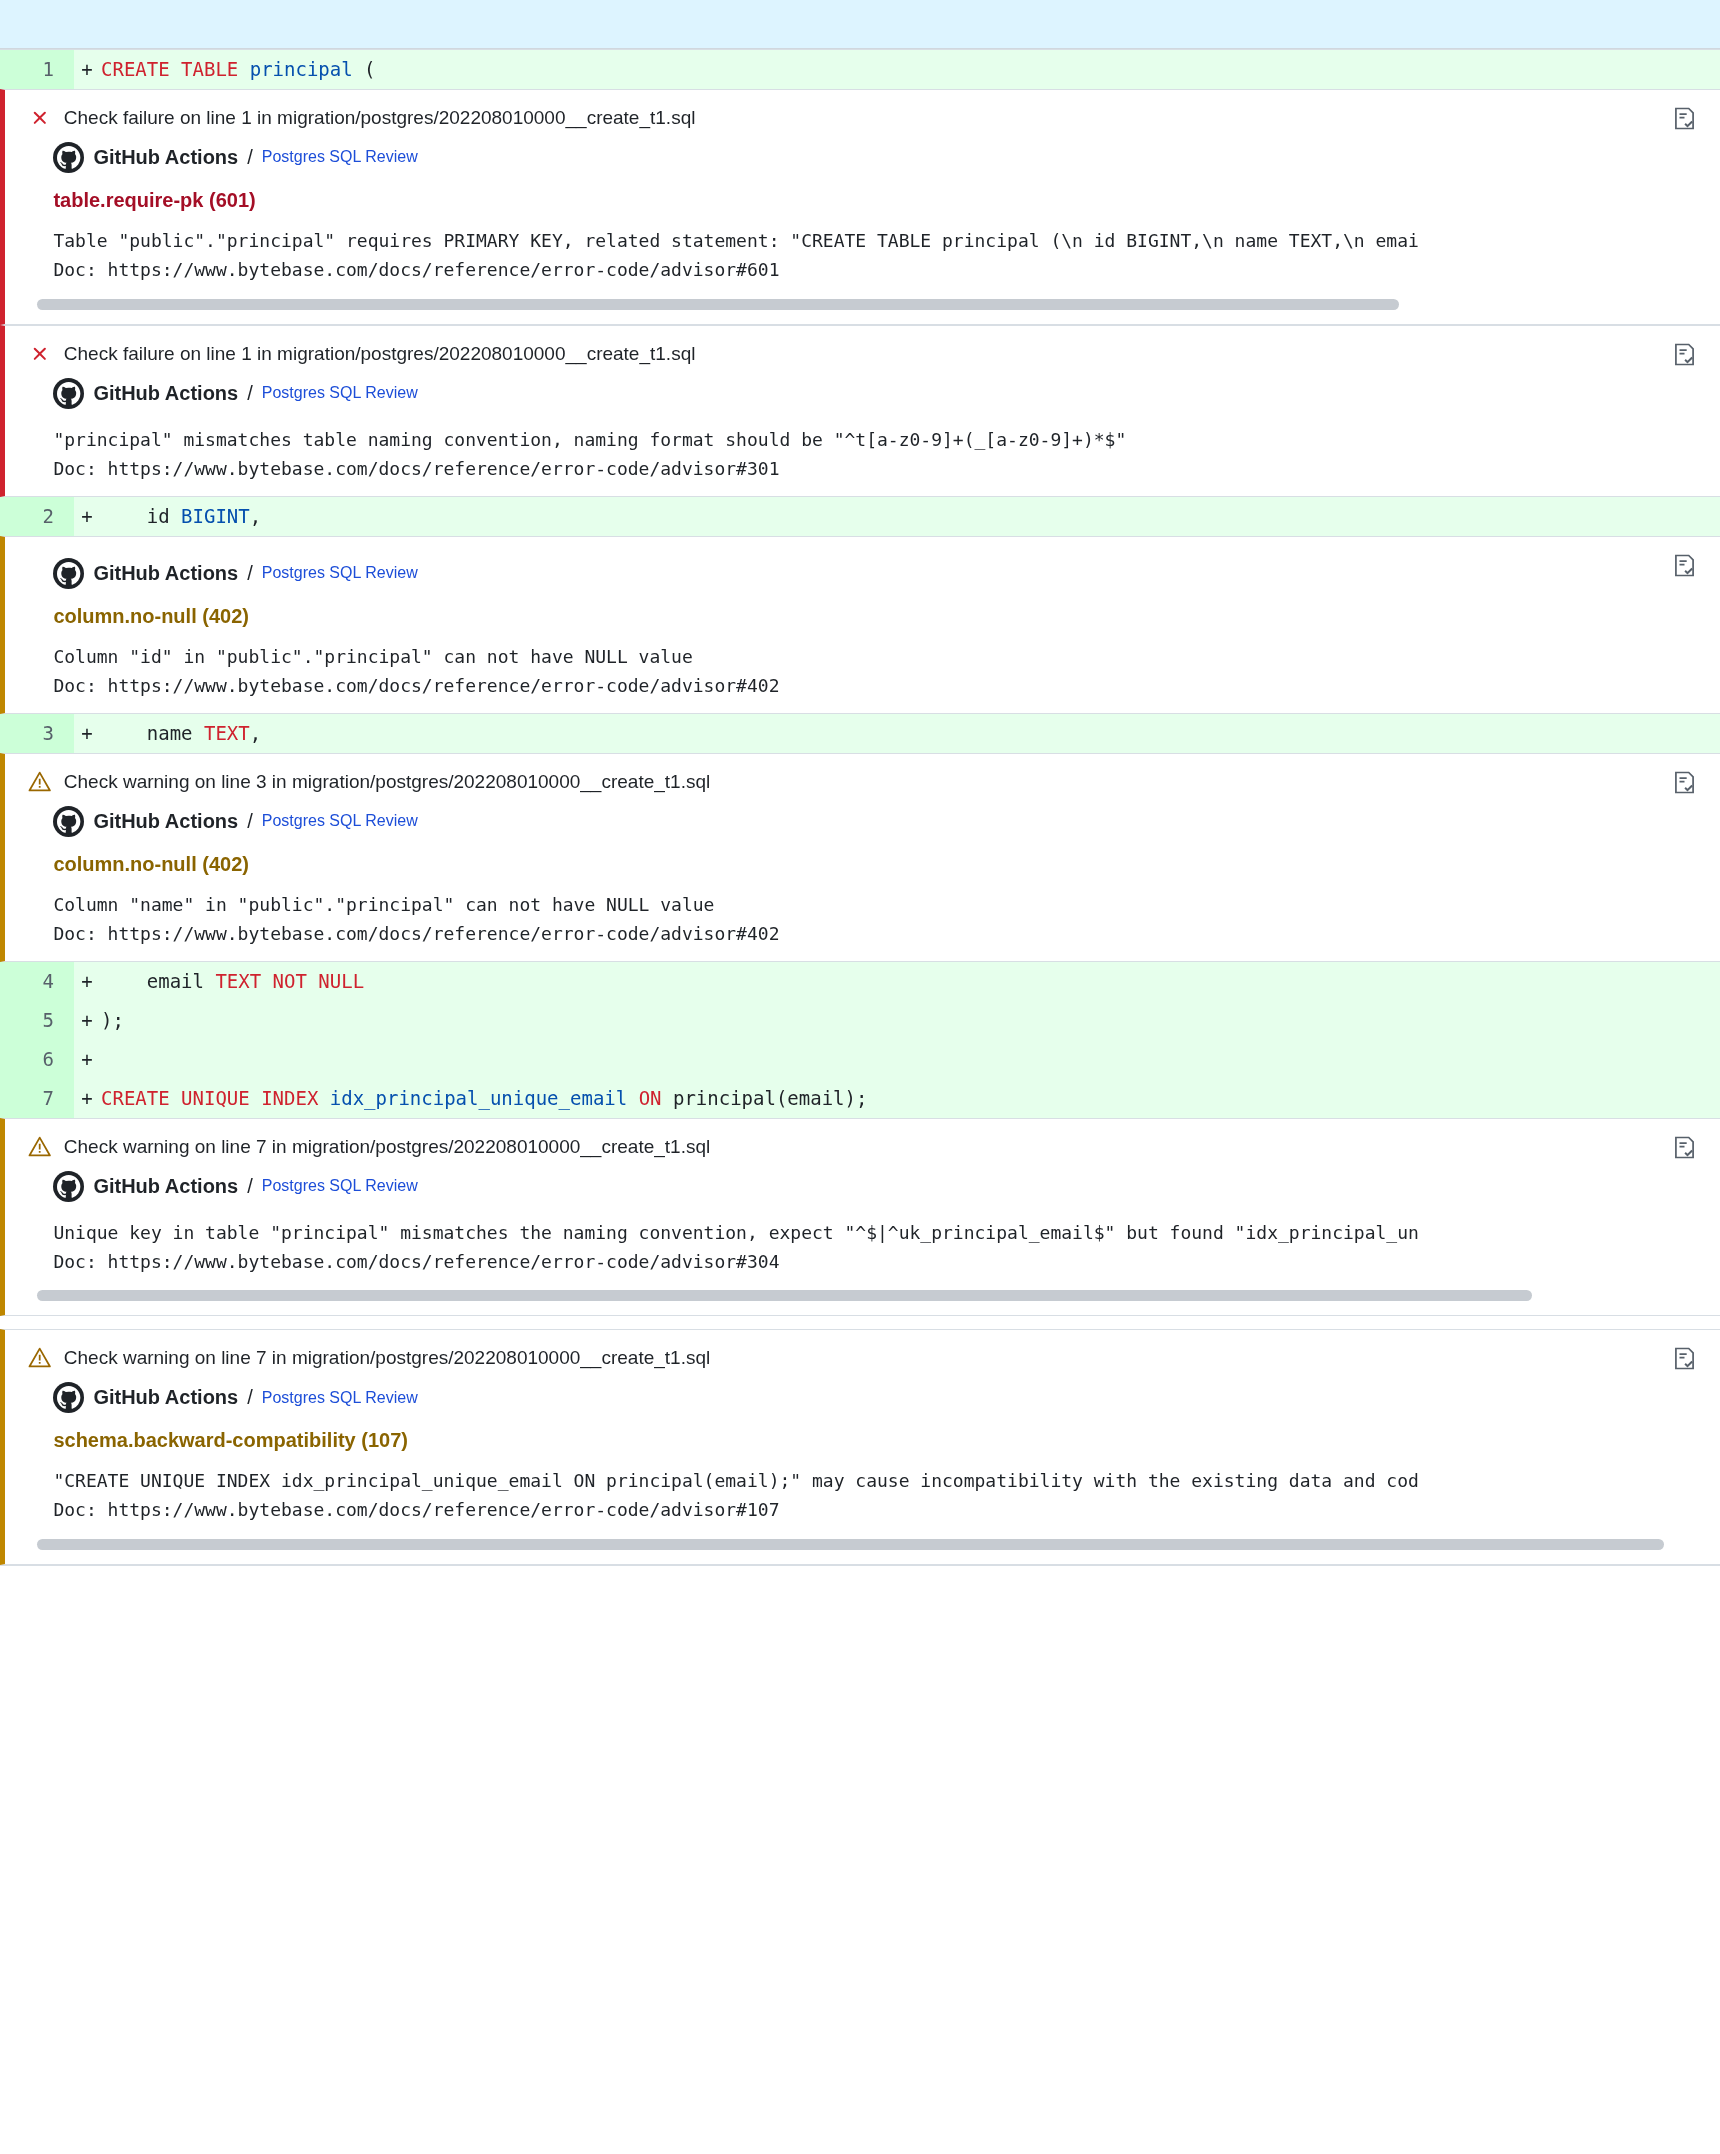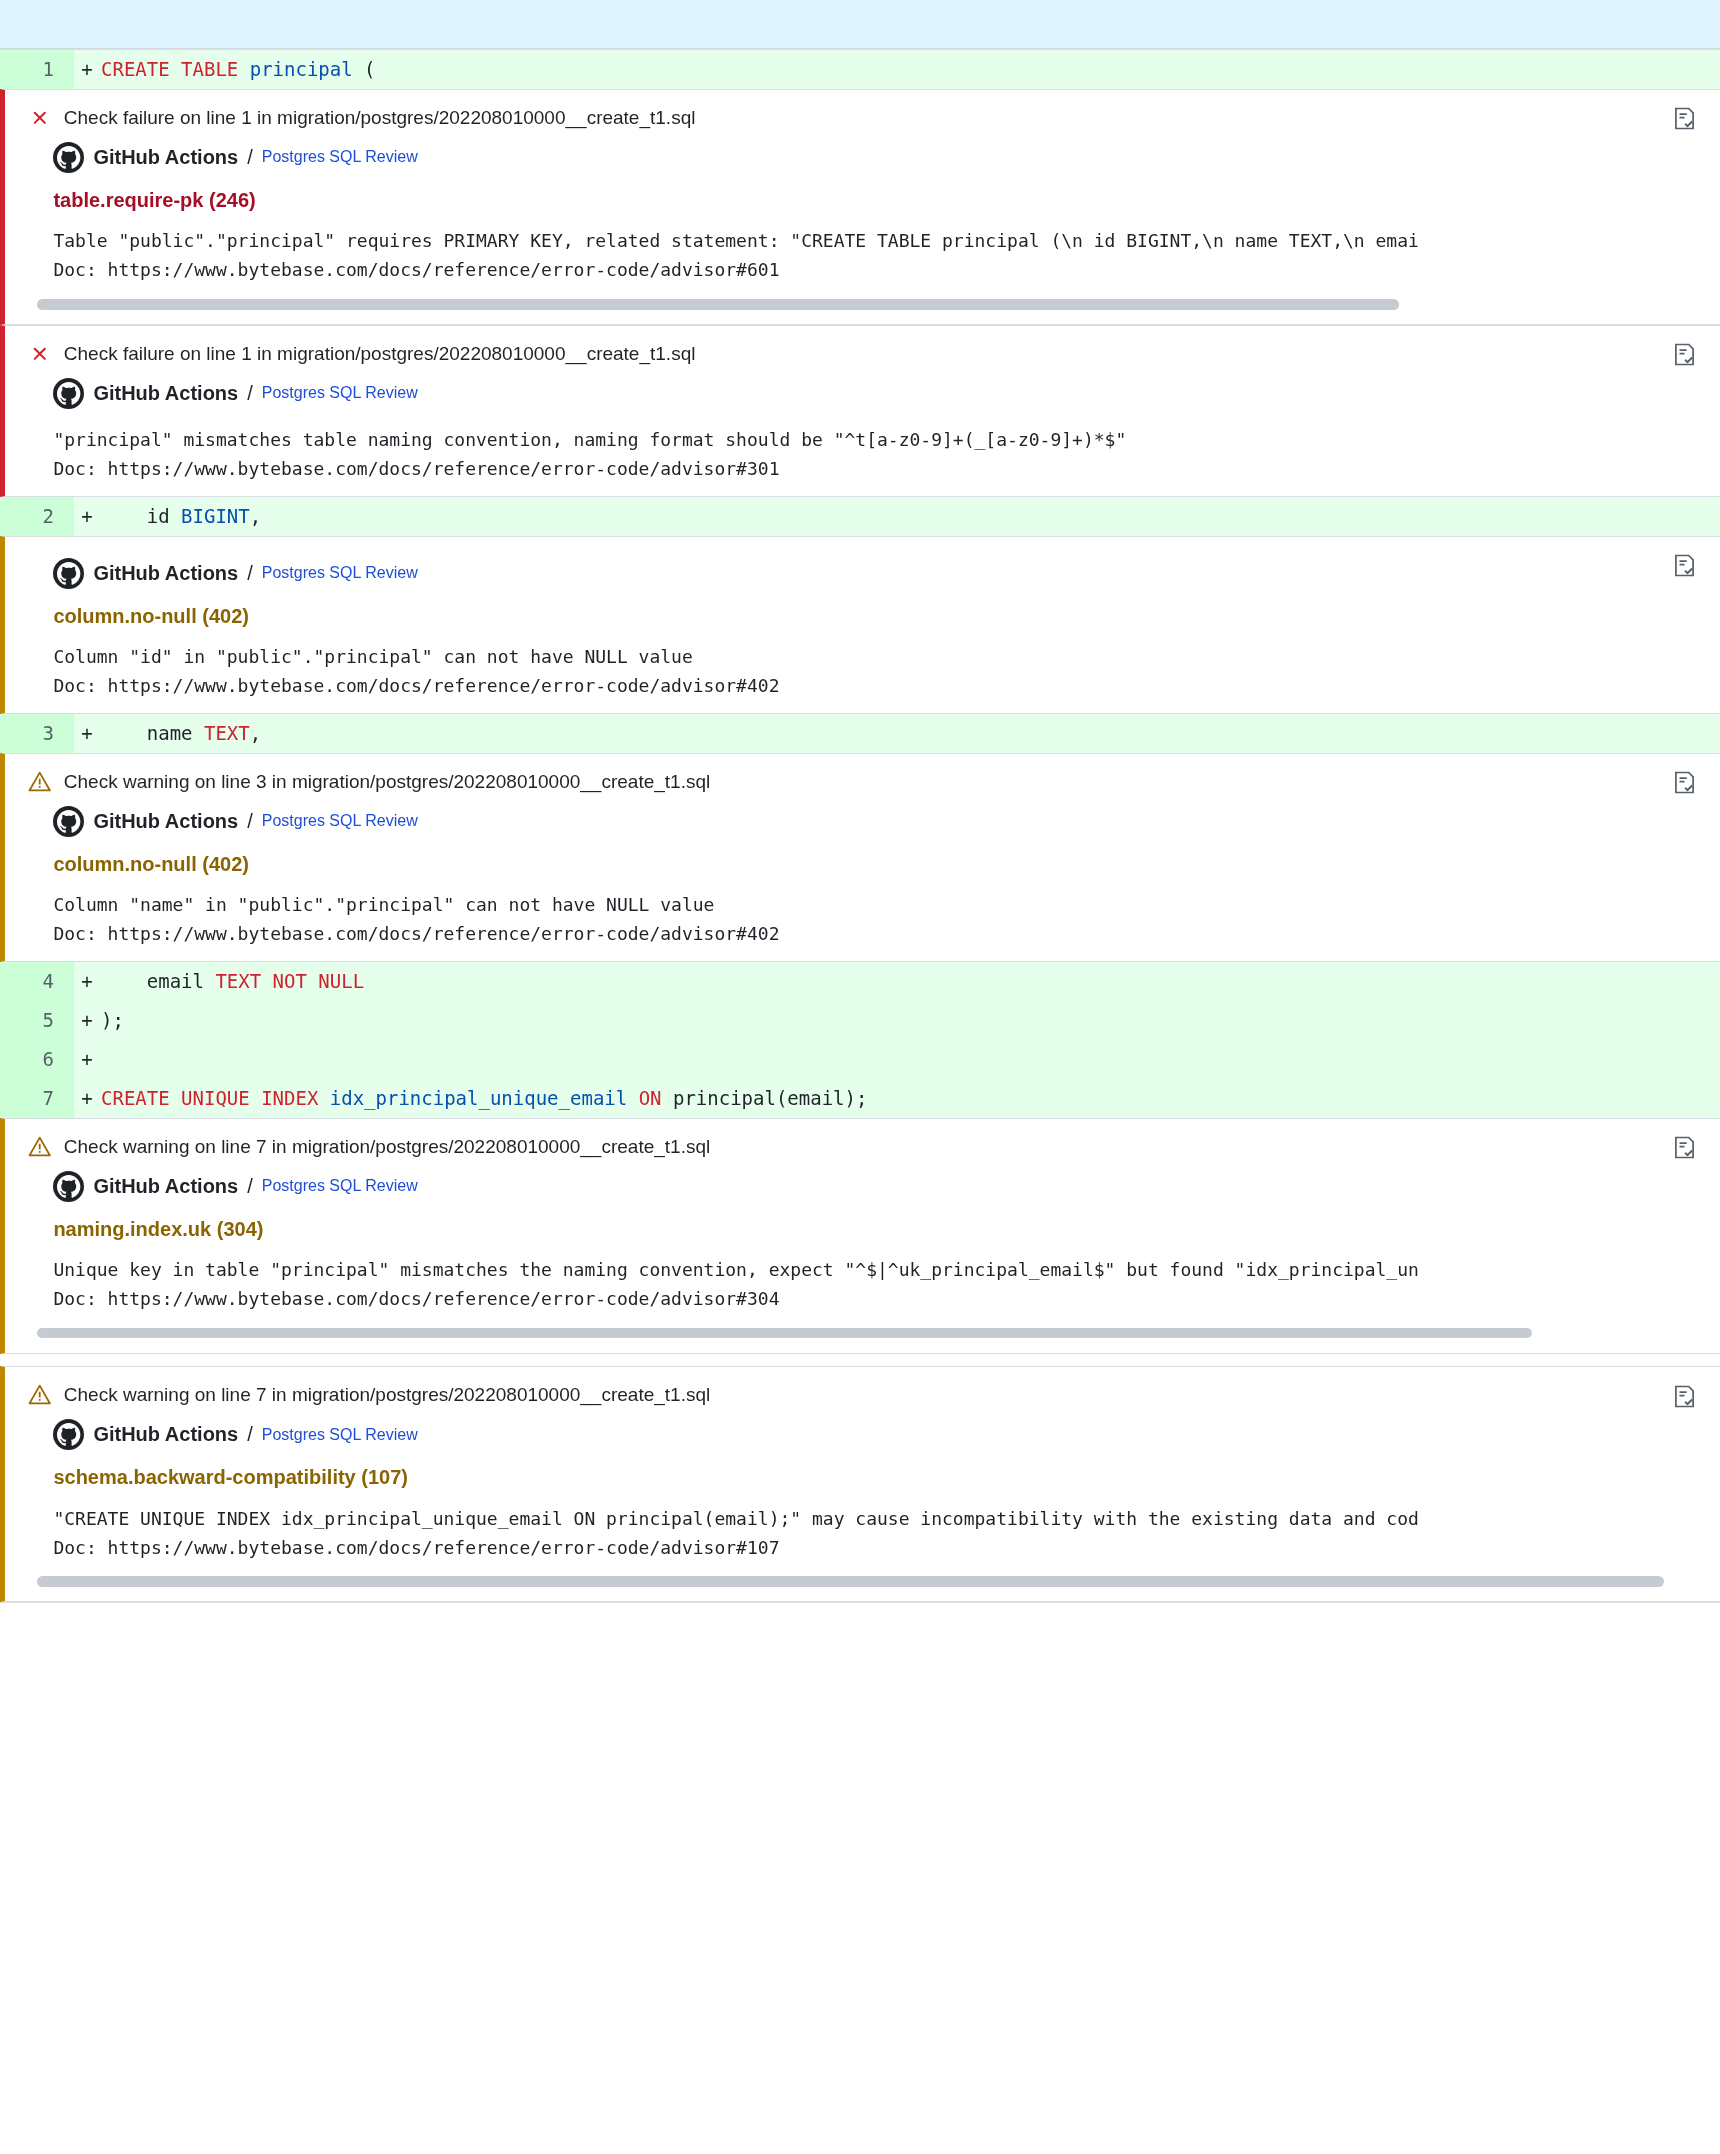--- a/index.html
+++ b/index.html
@@ -187,21 +187,21 @@
         <div class="ann-actor">
           <span class="actor-avatar">
             <svg width="23.4" height="23.4" viewBox="0 0 16 16" aria-hidden="true">
               <path fill="#ffffff" d="M8 0C3.58 0 0 3.58 0 8c0 3.54 2.29 6.53 5.47 7.59.4.07.55-.17.55-.38 0-.19-.01-.82-.01-1.49-2.01.37-2.53-.49-2.69-.94-.09-.23-.48-.94-.82-1.13-.28-.15-.68-.52-.01-.53.63-.01 1.08.58 1.23.82.72 1.21 1.87.87 2.33.66.07-.52.28-.87.51-1.07-1.78-.2-3.64-.89-3.64-3.95 0-.87.31-1.59.82-2.15-.08-.2-.36-1.02.08-2.12 0 0 .67-.21 2.2.82a7.4 7.4 0 0 1 2-.27c.68 0 1.36.09 2 .27 1.53-1.04 2.2-.82 2.2-.82.44 1.1.16 1.92.08 2.12.51.56.82 1.27.82 2.15 0 3.07-1.87 3.75-3.65 3.95.29.25.54.73.54 1.48 0 1.07-.01 1.93-.01 2.2 0 .21.15.46.55.38A8.01 8.01 0 0 0 16 8c0-4.42-3.58-8-8-8Z"></path>
             </svg>
           </span>
           <span class="actor-name">GitHub Actions</span>
           <span class="actor-sep">/</span>
           <span class="actor-check">Postgres SQL Review</span>
         </div>
-        <div class="rule-title error">table.require-pk (246)</div>
+        <div class="rule-title error">table.require-pk (601)</div>
         <div class="ann-body">Table "public"."principal" requires PRIMARY KEY, related statement: "CREATE TABLE principal (\n id BIGINT,\n name TEXT,\n emai
 Doc: https://www.bytebase.com/docs/reference/error-code/advisor#601</div>
         <div class="hscroll">
           <div class="thumb" style="width: 82%;"></div>
         </div>
       </div>
       <div class="annotation error">
         <div class="ann-head">
           <span class="status-icon">
             <svg width="21.6" height="21.6" viewBox="0 0 16 16" aria-hidden="true">
@@ -335,21 +335,20 @@
         <div class="ann-actor">
           <span class="actor-avatar">
             <svg width="23.4" height="23.4" viewBox="0 0 16 16" aria-hidden="true">
               <path fill="#ffffff" d="M8 0C3.58 0 0 3.58 0 8c0 3.54 2.29 6.53 5.47 7.59.4.07.55-.17.55-.38 0-.19-.01-.82-.01-1.49-2.01.37-2.53-.49-2.69-.94-.09-.23-.48-.94-.82-1.13-.28-.15-.68-.52-.01-.53.63-.01 1.08.58 1.23.82.72 1.21 1.87.87 2.33.66.07-.52.28-.87.51-1.07-1.78-.2-3.64-.89-3.64-3.95 0-.87.31-1.59.82-2.15-.08-.2-.36-1.02.08-2.12 0 0 .67-.21 2.2.82a7.4 7.4 0 0 1 2-.27c.68 0 1.36.09 2 .27 1.53-1.04 2.2-.82 2.2-.82.44 1.1.16 1.92.08 2.12.51.56.82 1.27.82 2.15 0 3.07-1.87 3.75-3.65 3.95.29.25.54.73.54 1.48 0 1.07-.01 1.93-.01 2.2 0 .21.15.46.55.38A8.01 8.01 0 0 0 16 8c0-4.42-3.58-8-8-8Z"></path>
             </svg>
           </span>
           <span class="actor-name">GitHub Actions</span>
           <span class="actor-sep">/</span>
           <span class="actor-check">Postgres SQL Review</span>
         </div>
-        <div class="rule-title warn">naming.index.uk (304)</div>
         <div class="ann-body">Unique key in table "principal" mismatches the naming convention, expect "^$|^uk_principal_email$" but found "idx_principal_un
 Doc: https://www.bytebase.com/docs/reference/error-code/advisor#304</div>
         <div class="hscroll">
           <div class="thumb" style="width: 90%;"></div>
         </div>
       </div>
       <div class="sep-gap"></div>
       <div class="annotation warn">
         <div class="ann-head">
           <span class="status-icon">

